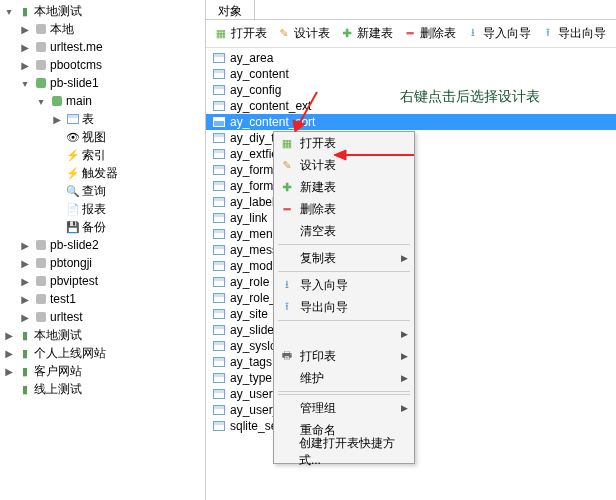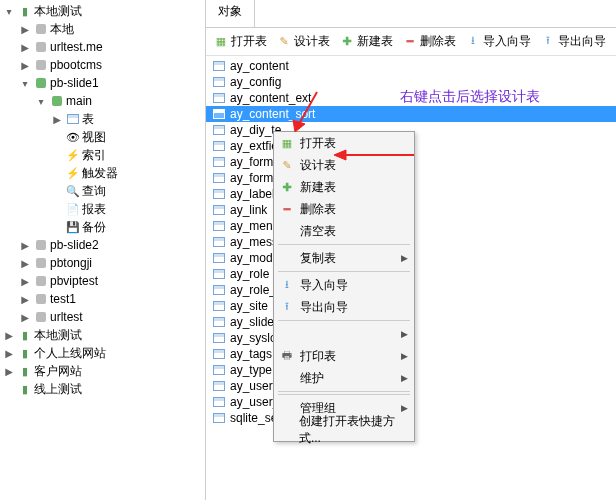--- a/index.html
+++ b/index.html
@@ -1,20 +1,20 @@
 <!DOCTYPE html>
 <html><head>
 <meta charset="utf-8">
 <style>
 * { margin: 0; padding: 0; box-sizing: border-box; font-family: "Microsoft YaHei", Arial, sans-serif; font-size: 12px; }
 body { background: #fff; width: 616px; height: 500px; overflow: hidden; position: relative; }
 .container { display: flex; height: 100%; }
 .sidebar { width: 206px; border-right: 1px solid #ccc; overflow-y: auto; padding-top: 2px; }
 .main { flex: 1; display: flex; flex-direction: column; }
-.tab-bar { height: 28px; border-bottom: 1px solid #ccc; display: flex; }
+.tab-bar { height: 20px; border-bottom: 1px solid #ccc; display: flex; }
 .tab { padding: 3px 12px; border-right: 1px solid #ccc; background: #fff; }
 .toolbar { height: 28px; display: flex; align-items: center; gap: 2px; padding: 0 4px; border-bottom: 1px solid #e0e0e0; }
 .tb-btn { display: flex; align-items: center; gap: 3px; padding: 2px 4px; cursor: pointer; }
 .table-list { flex: 1; overflow-y: auto; padding: 2px 0; position: relative; }
 .table-row { display: flex; align-items: center; height: 16px; padding: 0 6px; gap: 4px; cursor: pointer; }
 .table-row.selected { background: #3399ff; color: #fff; }
 .tree-item { display: flex; align-items: center; height: 18px; cursor: pointer; gap: 2px; }
 .expander { width: 14px; height: 14px; display: flex; align-items: center; justify-content: center; font-size: 10px; color: #666; }
 .indent-0 { padding-left: 2px; }
 .indent-1 { padding-left: 18px; }
@@ -31,21 +31,21 @@
 .ic-table { display:inline-block; width:12px; height:10px; border:1px solid #7aa5d2; background: linear-gradient(#cde2f7,#cde2f7) 0 0/100% 3px no-repeat, #fff; }
 .ic-tablesel { border-color:#fff; background: linear-gradient(#fff,#fff) 0 0/100% 3px no-repeat, rgba(255,255,255,0.3); }
 .ic-open { color: #6ab04c; }
 .ic-design { color: #d4a14a; }
 .ic-new { color: #5fb55f; font-weight: bold; }
 .ic-delete { color: #d85a5a; font-weight: bold; }
 .ic-import { color: #5b9bd5; }
 .ic-export { color: #5b9bd5; }
 .ic-print { color: #666; }
 .red-arrow { position: absolute; z-index: 20; }
-.annotation { position: absolute; left: 400px; top: 88px; color: #6d28d9; font-size: 14px; z-index: 20; }
+.annotation { position: absolute; left: 400px; top: 88px; color: #14532d; font-size: 14px; z-index: 20; }
 .arrow1 { left: 291px; top: 90px; }
 .arrow2 { left: 334px; top: 149px; }
 svg.redarr line, svg.redarr polygon { stroke: #e22; fill: #e22; }
 </style>
 </head>
 <body>
 
 <div class="container">
   <div class="sidebar">
     <div class="tree-item indent-0">
@@ -212,20 +212,26 @@
       <div class="tb-btn">
           <span class="icon ic-export">⭱</span>
           <span>导出向导</span>
         </div>
     </div>
     <div class="table-list" id="table-list">
         <div class="table-row">
           <span class="icon">
             <span class="ic-table"></span>
           </span>
+          <span>ay_area</span>
+        </div>
+        <div class="table-row">
+          <span class="icon">
+            <span class="ic-table"></span>
+          </span>
           <span>ay_content</span>
         </div>
         <div class="table-row">
           <span class="icon">
             <span class="ic-table"></span>
           </span>
           <span>ay_config</span>
         </div>
         <div class="table-row">
           <span class="icon">
@@ -407,20 +413,24 @@
       <span class="icon"></span>
       <span>维护</span>
       <span class="ctx-arrow">▶</span>
     </div>
     <div class="ctx-sep"></div>
     <div class="ctx-sep"></div>
     <div class="ctx-item">
       <span class="icon"></span>
       <span>管理组</span>
       <span class="ctx-arrow">▶</span>
+    </div>
+    <div class="ctx-item">
+      <span class="icon"></span>
+      <span>重命名</span>
     </div>
     <div class="ctx-item">
       <span class="icon"></span>
       <span>创建打开表快捷方式...</span>
     </div>
   </div>
 
 <div class="annotation">右键点击后选择设计表</div>
 
 <svg class="red-arrow redarr arrow1" width="30" height="42">

